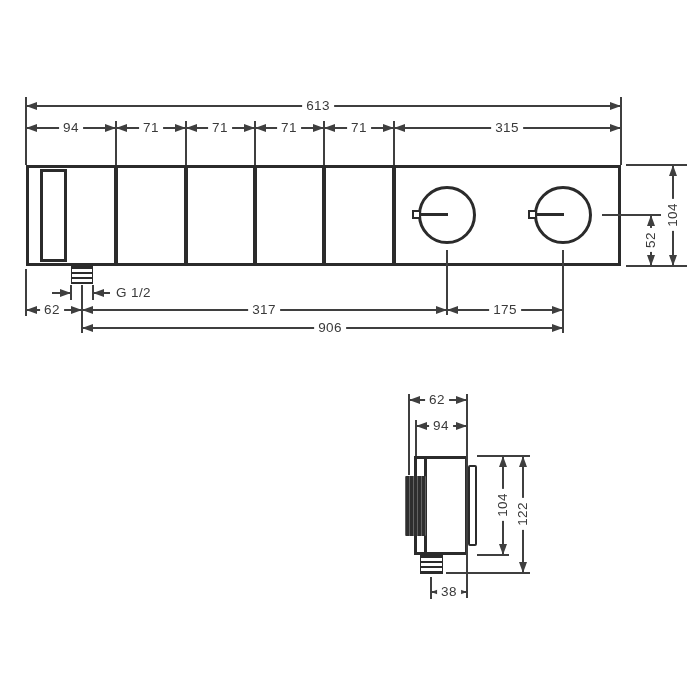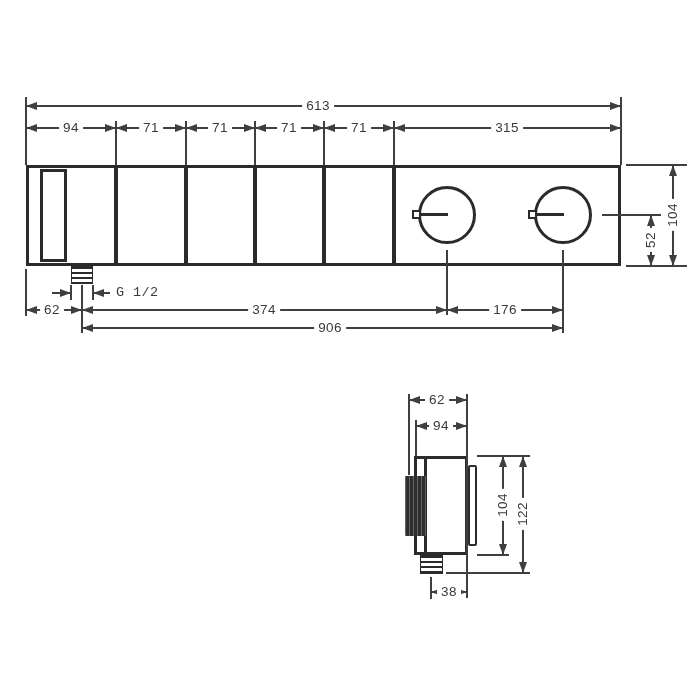--- a/index.html
+++ b/index.html
@@ -85,32 +85,32 @@
     <div class="vl" style="left:70.25px;top:285px;height:15px;"></div>
     <div class="vl" style="left:92.25px;top:285px;height:15px;"></div>
     <div class="vl" style="left:81.25px;top:285px;height:48px;"></div>
     <div class="vl" style="left:446.25px;top:250px;height:65px;"></div>
     <div class="vl" style="left:562.25px;top:250px;height:83px;"></div>
 
     <div class="hl" style="left:52px;top:292.25px;width:19px;"></div>
     <div class="ar" style="left:60px;top:289px;"></div>
     <div class="hl" style="left:93px;top:292.25px;width:17px;"></div>
     <div class="al" style="left:93px;top:289px;"></div>
-    <span class="t anchor-left" style="left:112px;top:293px;font-family:Liberation Mono, monospace;">G 1/2</span>
+    <span class="t anchor-left" style="left:112px;top:293px;">G 1/2</span>
 
     <div class="hl" style="left:26px;top:309.25px;width:537px;"></div>
     <div class="al" style="left:26px;top:306px;"></div>
     <div class="ar" style="left:71px;top:306px;"></div>
     <div class="al" style="left:82px;top:306px;"></div>
     <div class="ar" style="left:436px;top:306px;"></div>
     <div class="al" style="left:447px;top:306px;"></div>
     <div class="ar" style="left:552px;top:306px;"></div>
     <span class="t" style="left:52px;top:310px;">62</span>
-    <span class="t" style="left:264px;top:310px;">374</span>
-    <span class="t" style="left:505px;top:310px;">176</span>
+    <span class="t" style="left:264px;top:310px;">317</span>
+    <span class="t" style="left:505px;top:310px;">175</span>
 
     <div class="hl" style="left:82px;top:327.25px;width:481px;"></div>
     <div class="al" style="left:82px;top:324px;"></div>
     <div class="ar" style="left:552px;top:324px;"></div>
     <span class="t" style="left:330px;top:328px;">906</span>
 
     <div class="hl" style="left:626px;top:164.25px;width:61px;"></div>
     <div class="hl" style="left:626px;top:265.25px;width:61px;"></div>
     <div class="hl" style="left:602px;top:214.25px;width:59px;"></div>
     <div class="vl" style="left:650.25px;top:215px;height:51px;"></div>

